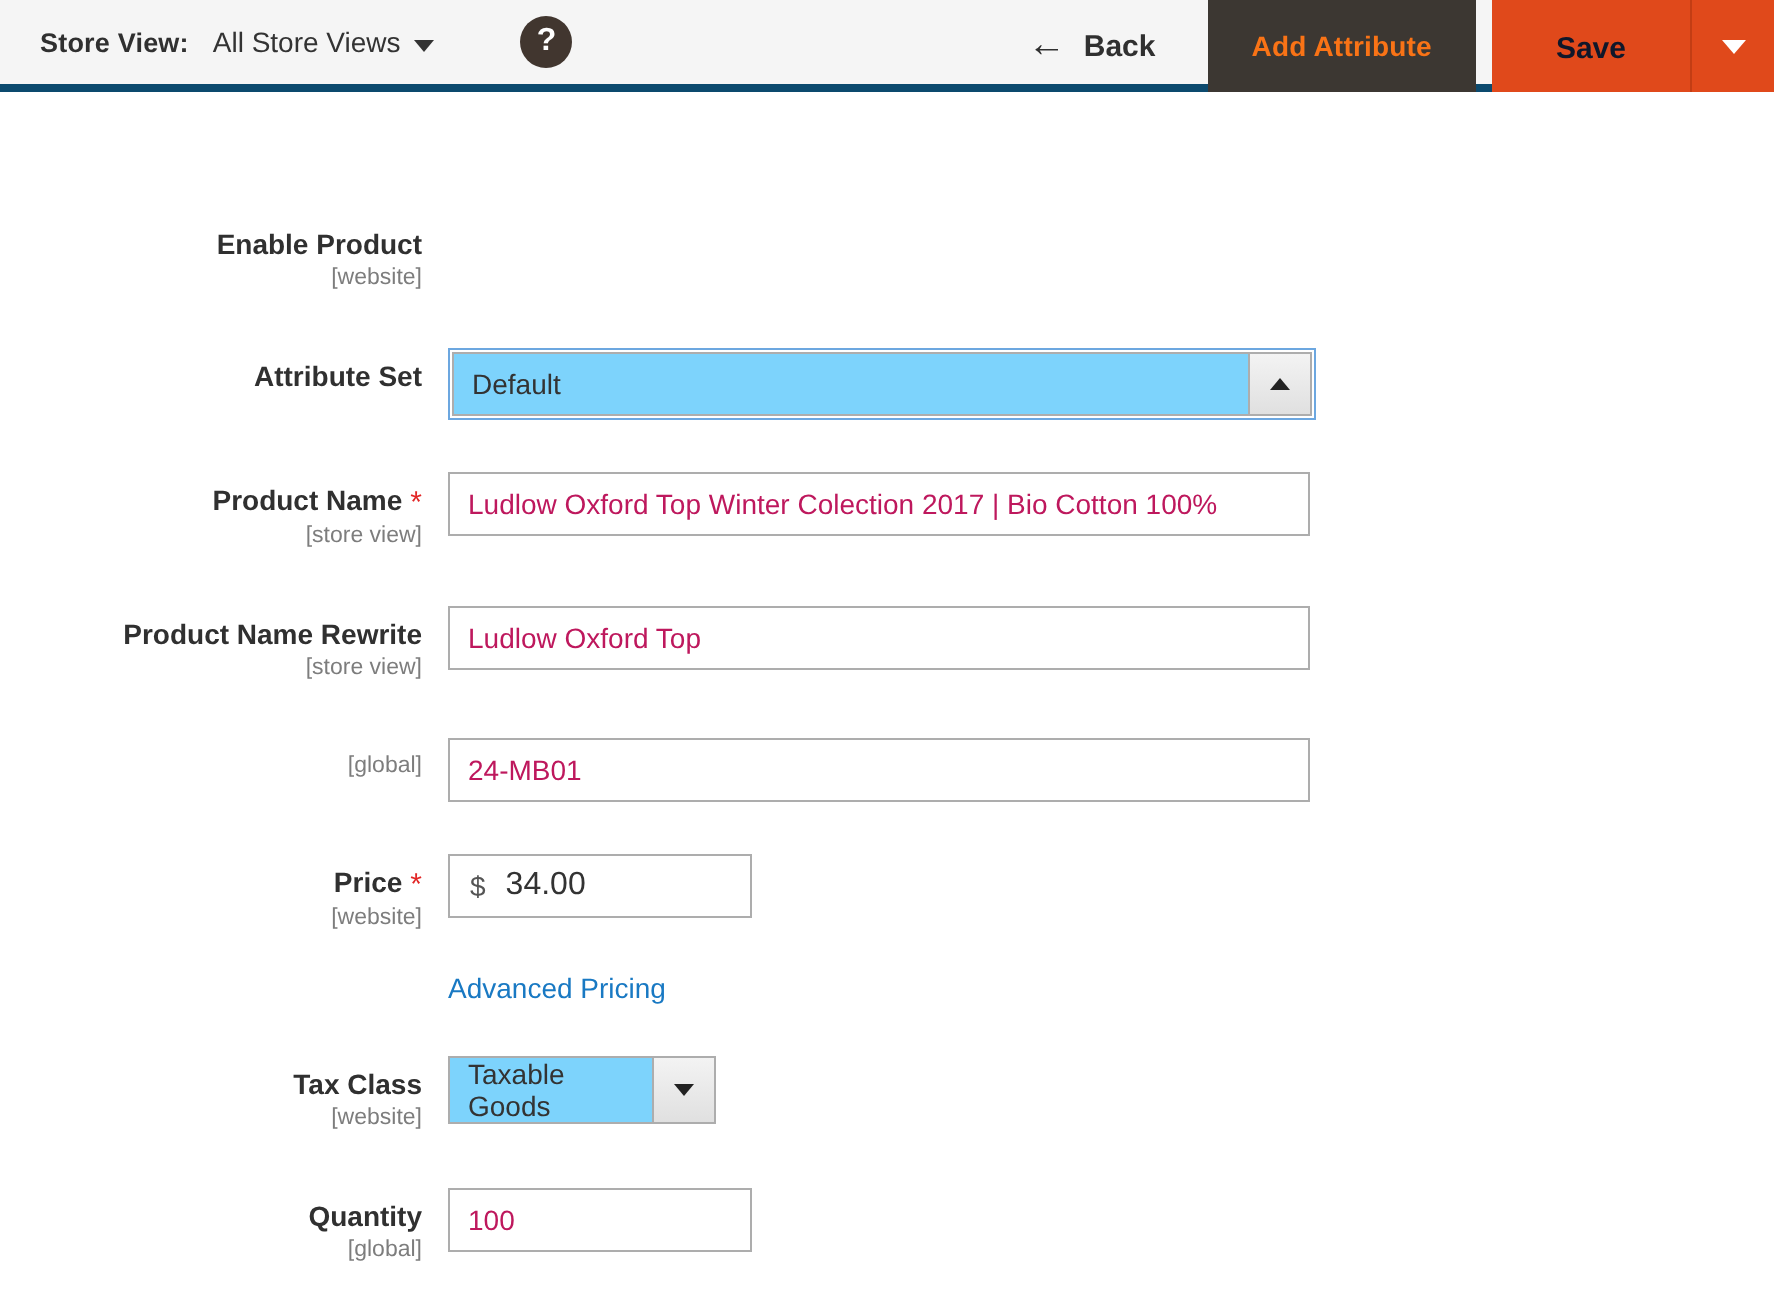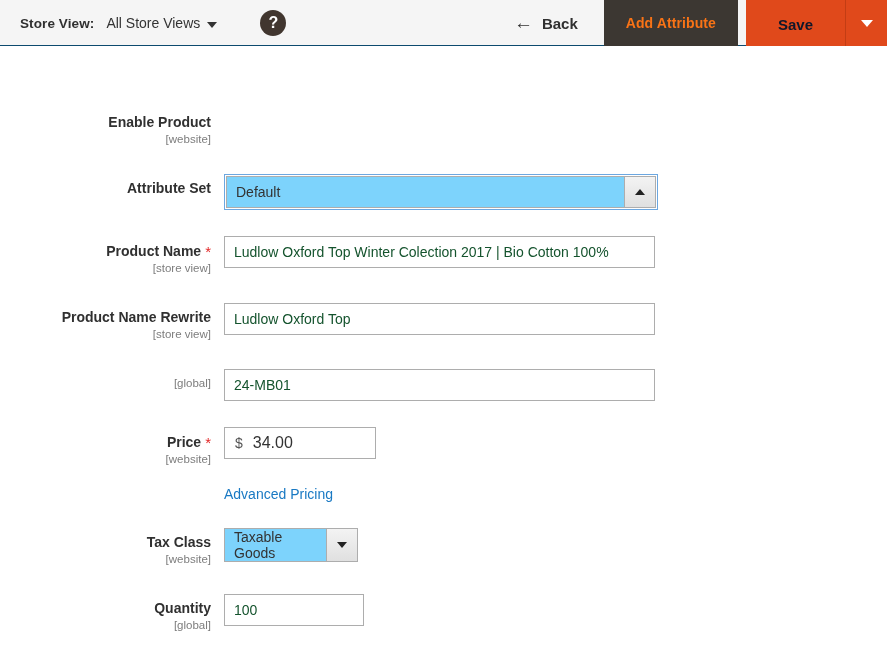--- a/index.html
+++ b/index.html
@@ -15,21 +15,21 @@
     font-size: 14px;
     color: #303030;
     overflow: hidden;
   }
 
   
   .page-header {
     position: relative;
     height: 46px;
     background: #f5f5f5;
-    border-bottom: 1px solid #0c4a6e;
+    border-bottom: 4px solid #0c4a6e;
     display: flex;
     align-items: center;
   }
   .store-switcher {
     display: flex;
     align-items: baseline;
     margin-left: 20px;
   }
   .store-switcher-label {
     font-weight: bold;
@@ -181,26 +181,26 @@
     flex: 1;
     padding-top: 0;
   }
 
   .text-input {
     height: 32px;
     border: 1px solid #adadad;
     background: #ffffff;
     font-family: inherit;
     font-size: 14px;
-    color: #14532d;
+    color: #be185d;
     padding: 0 9px;
     outline: none;
   }
   .w-long { width: 431px; }
-  .w-short { width: 140px; }
+  .w-short { width: 152px; }
 
   
   .select-combo {
     display: inline-flex;
     align-items: stretch;
     height: 34px;
   }
   .select-combo.focused {
     border: 1px solid #6ca7e0;
     padding: 1px;

